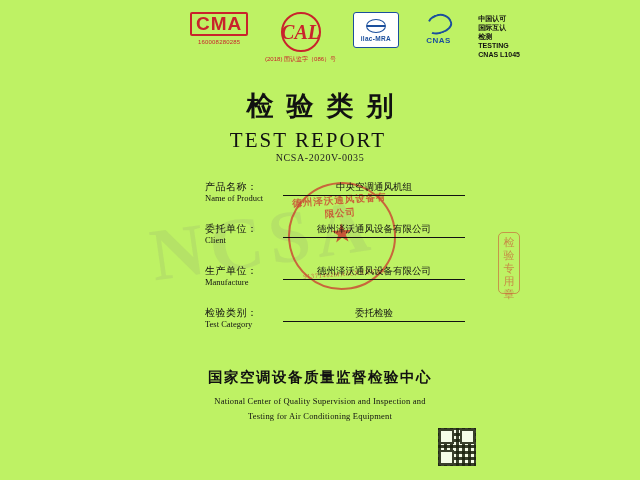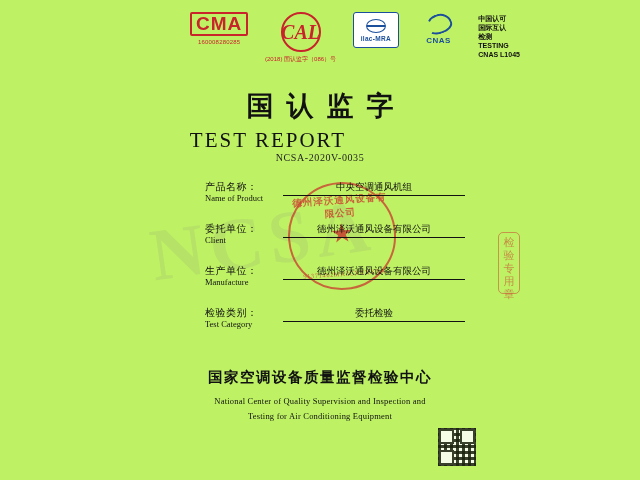--- a/index.html
+++ b/index.html
@@ -163,20 +163,21 @@
   .title-en {
     position: absolute;
     top: 128px;
     left: 0;
     width: 536px;
     text-align: center;
     font-family: "Liberation Serif", serif;
     font-size: 21px;
     letter-spacing: 2px;
     color: #111;
+    padding-left: 40px;
   }
   .report-no {
     position: absolute;
     top: 152px;
     left: 0;
     width: 640px;
     text-align: center;
     font-family: "Liberation Serif", serif;
     font-size: 10px;
     letter-spacing: 0.6px;
@@ -389,21 +390,21 @@
     <div class="cnas-info">
       <div>中国认可</div>
       <div>国际互认</div>
       <div>检测</div>
       <div>TESTING</div>
       <div>CNAS L1045</div>
     </div>
 
   </div>
 
-  <div class="title-cn">国认监字</div>
+  <div class="title-cn">检验类别</div>
   <div class="title-en">TEST REPORT</div>
   <div class="report-no">NCSA-2020V-0035</div>
 
   <div class="watermark">NCSA</div>
 
   <div class="seal">
     <div class="seal-top-text">德州泽沃通风设备有限公司</div>
     <div class="seal-star">★</div>
     <div class="seal-bottom-text">91371402MA3CXXXXXX</div>
   </div>

